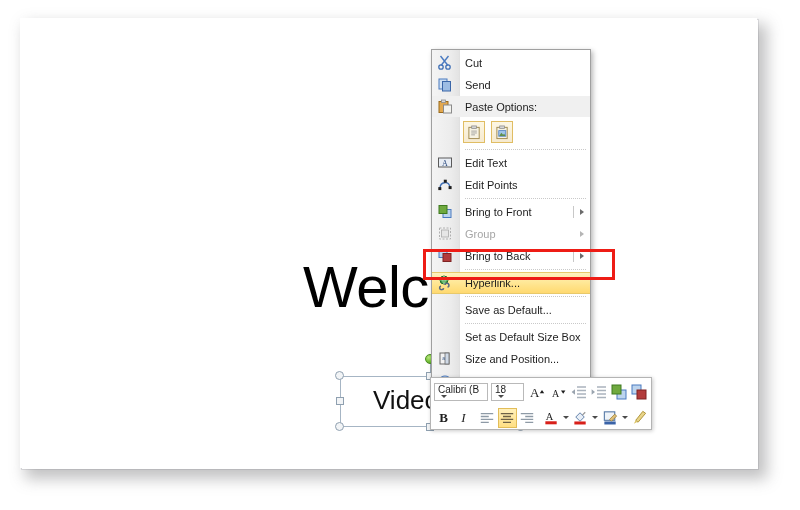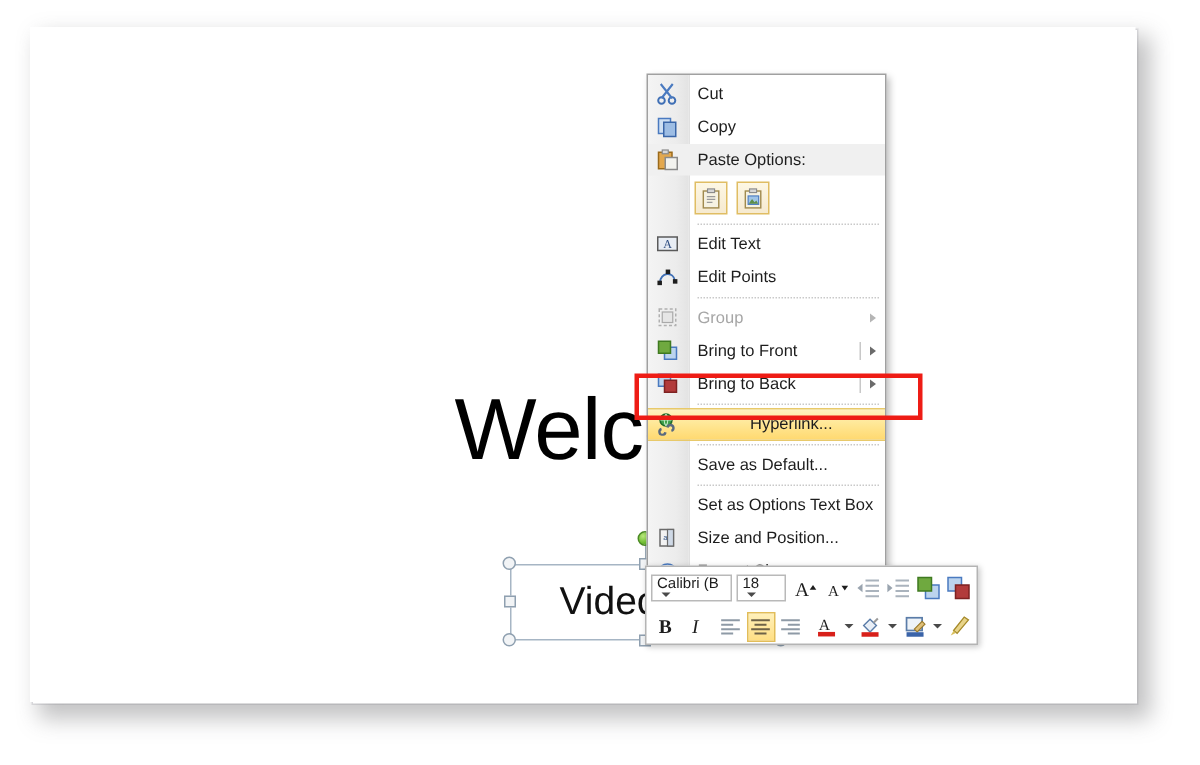--- a/index.html
+++ b/index.html
@@ -164,21 +164,20 @@
     top: 5px;
     width: 1px;
     height: 12px;
     background: #c8c8c8;
   }
   .mi.hl {
     background: linear-gradient(to bottom,#fff2c0 0%, #ffe898 45%, #ffd970 100%);
     border-top: 1px solid #e8c96a;
     border-bottom: 1px solid #e8c96a;
     height: 20px;
-    justify-content: center;
   }
   .mi.header {
     font-weight: normal;
     background: #f0f0f0;
     height: 21px;
   }
   .ctx-sep {
     position: relative;
     margin: 2px 4px 2px 33px;
     border-top: 1px dotted #c9c9c9;
@@ -317,21 +316,21 @@
       <span class="txt">Cut</span>
     </div>
 
     <div class="mi">
       <span class="ic">
         <svg viewBox="0 0 16 16" width="16" height="16">
           <rect x="2" y="2.5" width="8" height="10" fill="#cfe0f3" stroke="#4a7ac0" stroke-width="1"></rect>
           <rect x="5.5" y="5" width="8" height="9.5" fill="#9dbde4" stroke="#3a66a8" stroke-width="1"></rect>
         </svg>
       </span>
-      <span class="txt">Copy</span>
+      <span class="txt">Send</span>
     </div>
 
     <div class="mi header">
       <span class="ic">
         <svg viewBox="0 0 16 16" width="16" height="16">
           <rect x="2" y="3" width="9" height="11" fill="#e3a84e" stroke="#9a6a1b" stroke-width="1"></rect>
           <rect x="4.5" y="1.5" width="4" height="2.5" fill="#d8d8d8" stroke="#8a8a8a" stroke-width=".8"></rect>
           <rect x="6.5" y="6.5" width="8" height="8" fill="#f3f3ef" stroke="#8a8a8a" stroke-width="1"></rect>
         </svg>
       </span>
@@ -375,41 +374,41 @@
           <rect x="1.3" y="10.6" width="3" height="3" fill="#1d1d1d"></rect>
           <rect x="11.6" y="9.6" width="3" height="3" fill="#1d1d1d"></rect>
           <rect x="6.8" y="3.2" width="3" height="3" fill="#1d1d1d"></rect>
         </svg>
       </span>
       <span class="txt">Edit Points</span>
     </div>
 
     <div class="ctx-sep"></div>
 
-    <div class="mi disabled">
-      <span class="ic">
-        <svg viewBox="0 0 16 16" width="16" height="16">
-          <rect x="2.5" y="2.5" width="11" height="11" fill="none" stroke="#b0b0b0" stroke-width="1" stroke-dasharray="2 1.5"></rect>
-          <rect x="4.5" y="4.5" width="7" height="7" fill="#e6e6e6" stroke="#aaa" stroke-width=".8"></rect>
-        </svg>
-      </span>
-      <span class="txt">Group</span>
-      <span class="arrow" style="border-left-color:#b5b5b5"></span>
-    </div>
-
     <div class="mi">
       <span class="ic">
         <svg viewBox="0 0 16 16" width="16" height="16">
           <rect x="6" y="6" width="8" height="8" fill="#bcd4ee" stroke="#4a7ac0" stroke-width="1"></rect>
           <rect x="2" y="2" width="8" height="8" fill="#6fa93f" stroke="#3f7a20" stroke-width="1"></rect>
         </svg>
       </span>
       <span class="txt">Bring to Front</span>
       <span class="sep-bar"></span>
       <span class="arrow"></span>
+    </div>
+
+    <div class="mi disabled">
+      <span class="ic">
+        <svg viewBox="0 0 16 16" width="16" height="16">
+          <rect x="2.5" y="2.5" width="11" height="11" fill="none" stroke="#b0b0b0" stroke-width="1" stroke-dasharray="2 1.5"></rect>
+          <rect x="4.5" y="4.5" width="7" height="7" fill="#e6e6e6" stroke="#aaa" stroke-width=".8"></rect>
+        </svg>
+      </span>
+      <span class="txt">Group</span>
+      <span class="arrow" style="border-left-color:#b5b5b5"></span>
     </div>
 
     <div class="mi">
       <span class="ic">
         <svg viewBox="0 0 16 16" width="16" height="16">
           <rect x="2" y="2" width="8" height="8" fill="#bcd4ee" stroke="#4a7ac0" stroke-width="1"></rect>
           <rect x="6" y="6" width="8" height="8" fill="#b23b3b" stroke="#7e2222" stroke-width="1"></rect>
         </svg>
       </span>
       <span class="txt">Bring to Back</span>
@@ -433,21 +432,21 @@
 
     <div class="ctx-sep"></div>
 
     <div class="mi">
       <span class="txt">Save as Default...</span>
     </div>
 
     <div class="ctx-sep"></div>
 
     <div class="mi">
-      <span class="txt">Set as Options Text Box</span>
+      <span class="txt">Set as Default Size Box</span>
     </div>
 
     <div class="mi">
       <span class="ic">
         <svg viewBox="0 0 16 16" width="16" height="16">
           <rect x="3" y="2.5" width="9" height="11" fill="#f2f2f2" stroke="#6a6a6a" stroke-width="1"></rect>
           <rect x="8" y="2.5" width="4" height="11" fill="#cfd9e6" stroke="#6a6a6a" stroke-width=".8"></rect>
           <text x="5.2" y="9.5" font-size="5" fill="#3a5a8a" font-family="Liberation Sans, sans-serif">a</text>
         </svg>
       </span>

